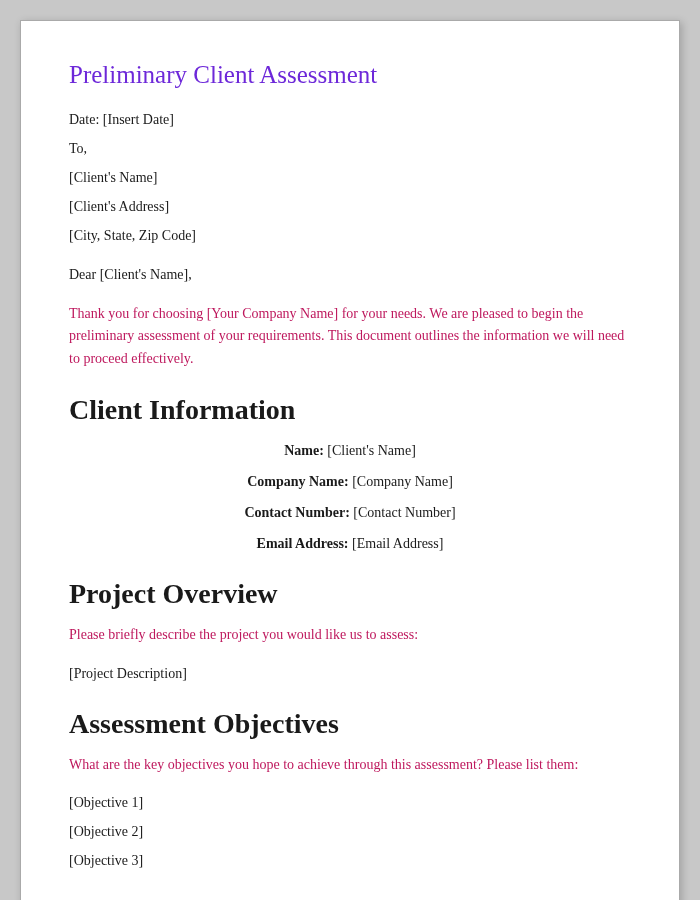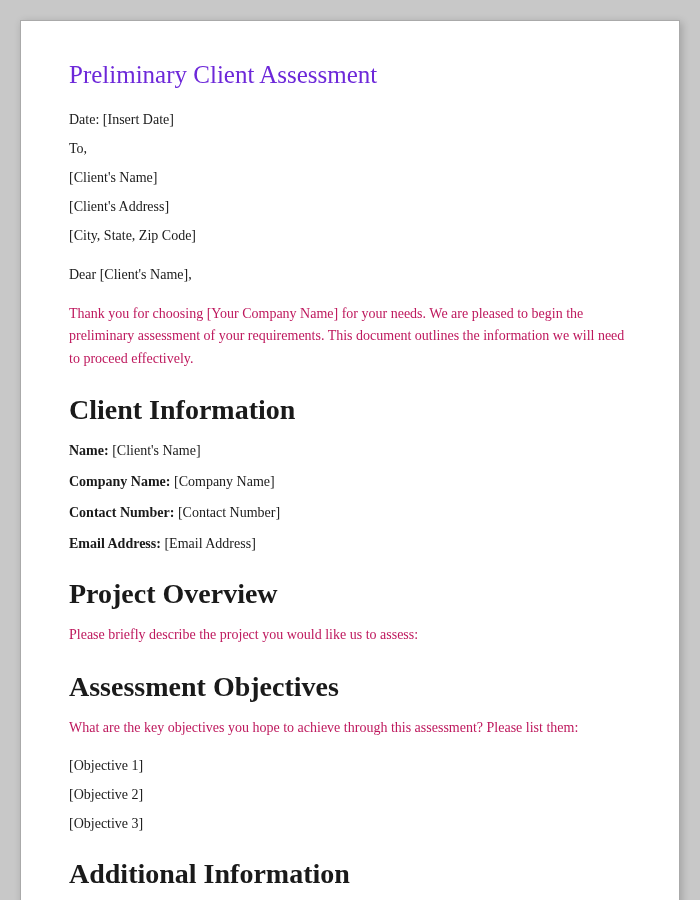--- a/index.html
+++ b/index.html
@@ -56,20 +56,21 @@
       margin-top: 24px;
       margin-bottom: 14px;
       font-family: Georgia, serif;
     }
 
     .field-line {
       font-size: 14px;
       color: #1a1a1a;
       margin-bottom: 10px;
       line-height: 1.5;
+      text-align: center;
     }
 
     .field-line strong {
       font-weight: bold;
     }
 
     .spacer {
       height: 10px;
     }
   </style>
@@ -117,20 +118,21 @@
 
   <p class="field-line">
     <strong>Email Address:</strong>
     <span>[Email Address]</span>
   </p>
 
   <h2 class="section-heading">Project Overview</h2>
 
   <p class="doc-paragraph">Please briefly describe the project you would like us to assess:</p>
 
+  <p class="doc-line">[Project Description]</p>
 
   <h2 class="section-heading">Assessment Objectives</h2>
 
   <p class="doc-paragraph">What are the key objectives you hope to achieve through this assessment? Please list them:</p>
 
   <p class="doc-line">[Objective 1]</p>
   <p class="doc-line">[Objective 2]</p>
   <p class="doc-line">[Objective 3]</p>
 
   <h2 class="section-heading">Additional Information</h2>

